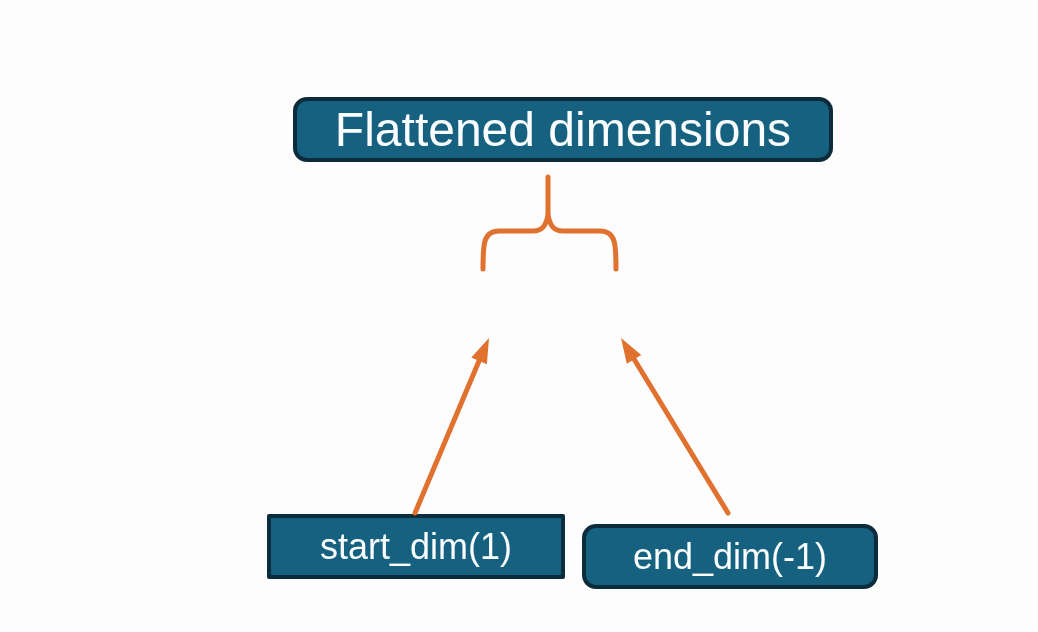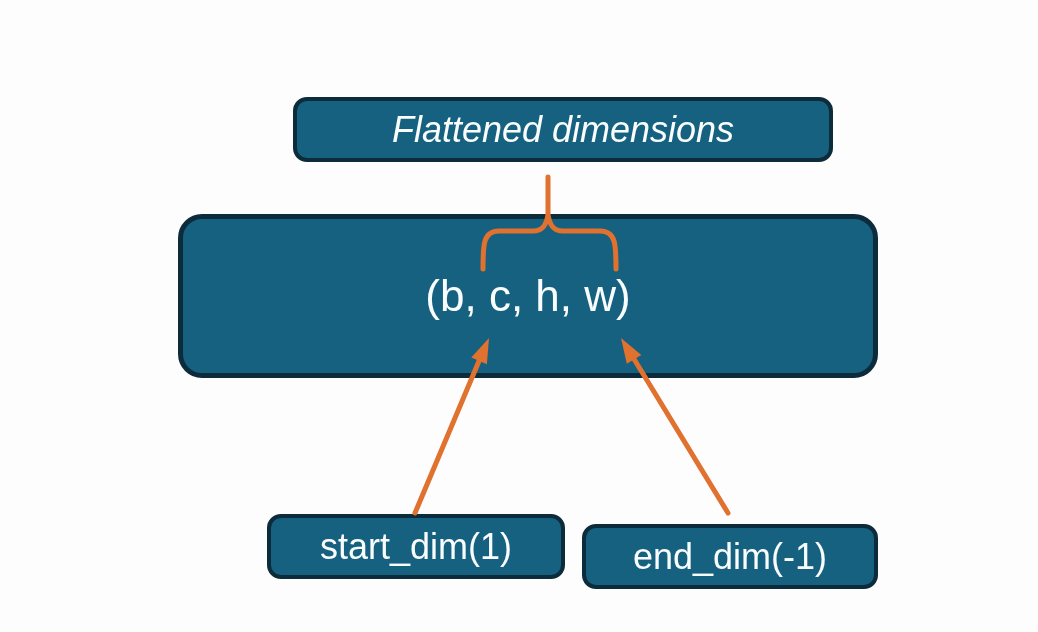--- a/index.html
+++ b/index.html
@@ -22,34 +22,33 @@
     border: 4px solid #0d2c3b;
     display: flex;
     align-items: center;
     justify-content: center;
     color: #fafdfd;
   }
   .top-box {
     left: 293px; top: 97px;
     width: 540px; height: 65px;
     border-radius: 14px;
-    font-size: 36px;
-    font-style: italic;
+    font-size: 48px;
   }
   .tensor-box {
     left: 178px; top: 214px;
     width: 700px; height: 164px;
     border-radius: 24px;
     border-width: 5px;
     font-size: 44px;
   }
   .start-box {
     left: 267px; top: 514px;
     width: 298px; height: 65px;
-    border-radius: 14px;
+    border-radius: 2px;
     font-size: 36px;
   }
   .end-box {
     left: 582px; top: 514px;
     width: 296px; height: 65px;
     border-radius: 14px;
     font-size: 36px;
     margin-top: 10px;
   }
   .overlay {
@@ -73,23 +72,20 @@
 </style>
 </head>
 <body>
 
 <div class="canvas">
 
   <div class="box top-box">
     <span>Flattened dimensions</span>
   </div>
 
-  <div class="box tensor-box">
-    <span>(b, c, h, w)</span>
-  </div>
 
   <div class="box start-box">
     <span>start_dim(1)</span>
   </div>
 
   <div class="box end-box">
     <span>end_dim(-1)</span>
   </div>
 
   <svg class="overlay" viewBox="0 0 1038 632" xmlns="http://www.w3.org/2000/svg">

